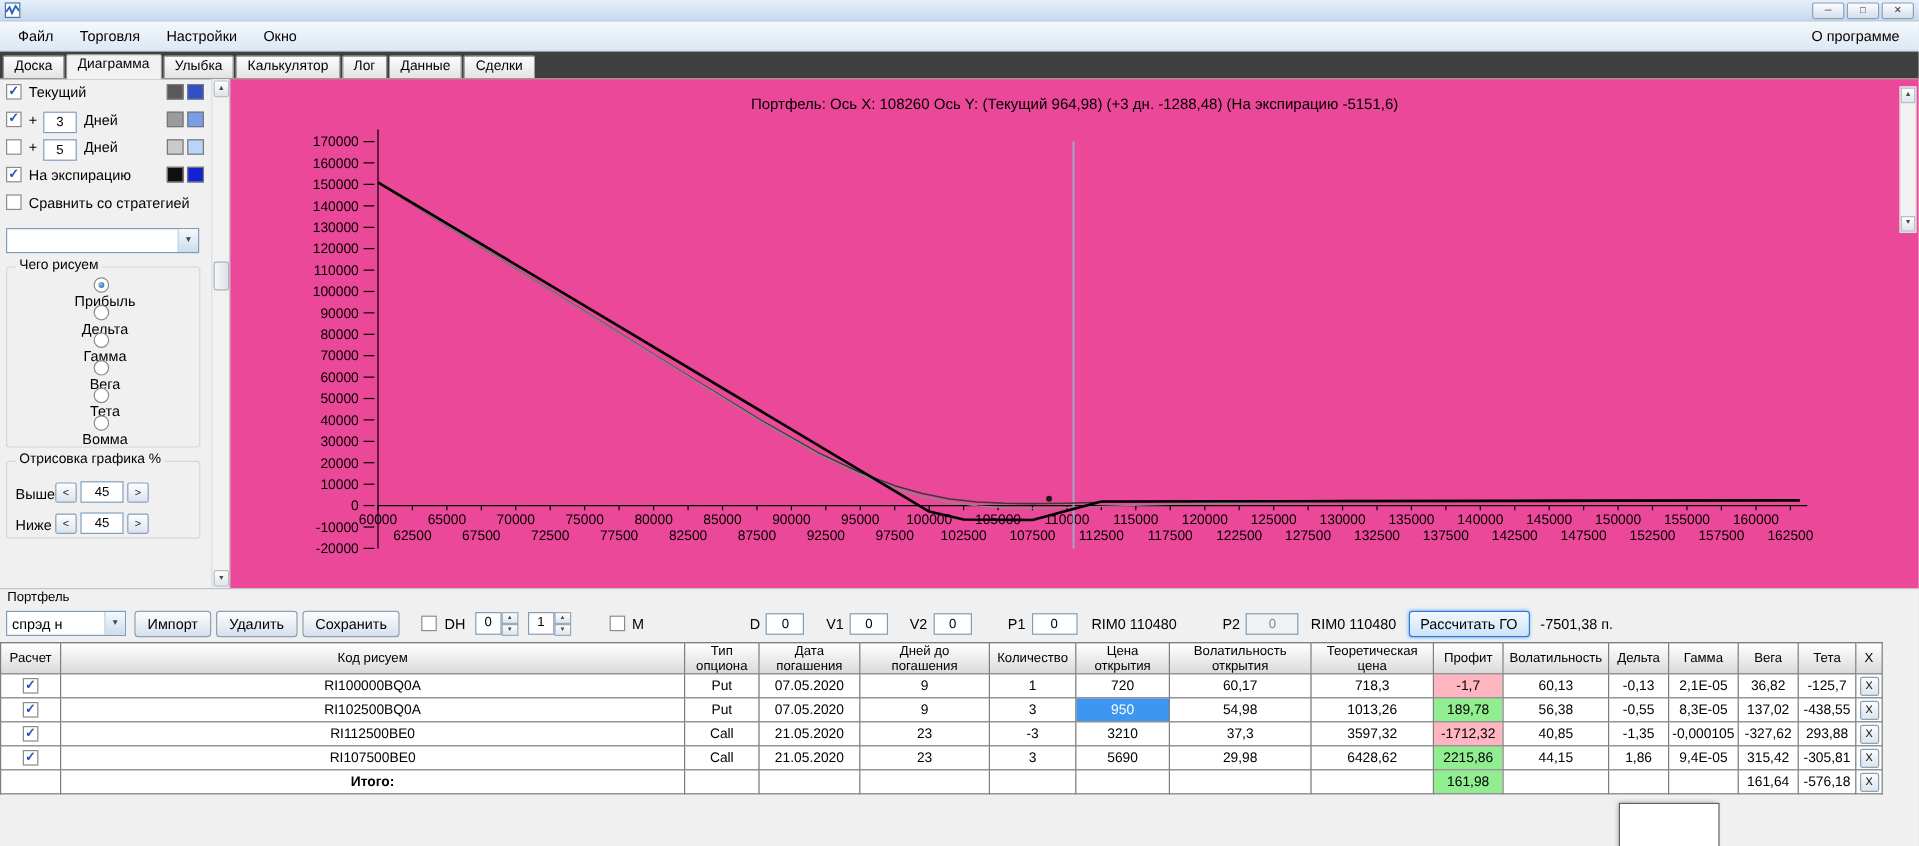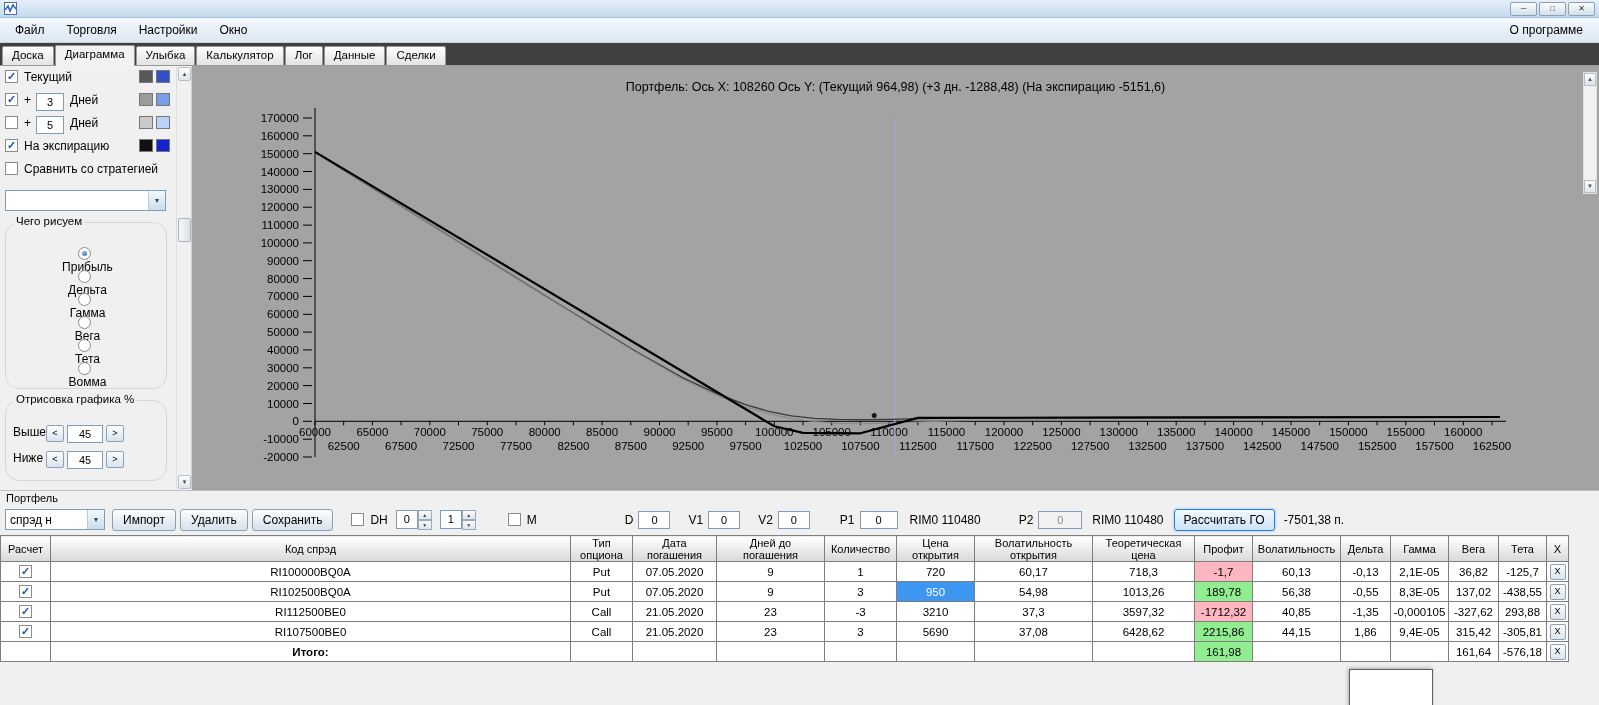--- a/index.html
+++ b/index.html
@@ -41,48 +41,48 @@
   .swatches { margin-left:auto; display:flex; gap:3px; margin-right:6px; }
   .swatch { width:14px; height:13px; border:1px solid #777; }
   .num-input { width:28px; height:18px; border:1px solid #7f9db9; background:#fff; text-align:center;
                font-size:11px; margin-left:5px; font-family:"Liberation Sans",sans-serif; }
   .combo { height:21px; border:1px solid #7f9db9; background:#fff; display:flex; align-items:center;
            padding-left:4px; }
   .combo-arrow { margin-left:auto; width:17px; align-self:stretch; border-left:1px solid #b9cbdc;
                  background:linear-gradient(#f4f9fd,#cbdded); display:flex; align-items:center;
                  justify-content:center; font-size:7px; color:#3c4a58; }
   .strategy-combo { margin:5px 10px 0 0; }
-  .groupbox { border:1px solid #d6d6d6; border-radius:14px; margin:11px 9px 0 0; padding:24px 4px 3px 7px;
+  .groupbox { border:1px solid #d6d6d6; border-radius:3px; margin:11px 9px 0 0; padding:8px 4px 3px 7px;
               position:relative; }
   .groupbox-title { position:absolute; top:-8px; left:7px; background:#f0f0f0; padding:0 3px;
                     font-size:11.5px; white-space:nowrap; }
   .radio-row { display:flex; align-items:center; height:23px;flex-direction:column; }
   .radio { width:13px; height:13px; border:1px solid #8b8b8b; border-radius:50%; background:#fff;
            margin-right:7px; flex:none; position:relative; }
   .radio.sel::after { content:""; position:absolute; inset:3px; border-radius:50%;
                       background:radial-gradient(circle at 35% 35%,#8cc0ee,#2a5d9e); }
-  .spin-row { display:flex; align-items:flex-start; height:26px; }
+  .spin-row { display:flex; align-items:flex-end; height:26px; }
   .spin-row .rg-label { width:33px; }
   .sq-btn { width:18px; height:17px; border:1px solid #8da0b5; border-radius:2px;
             background:linear-gradient(#fefefe,#d8e3ef); font-size:9px; text-align:center;
             line-height:15px; margin-right:3px; }
   .rg-val { width:36px; height:18px; border:1px solid #7f9db9; background:#fff; text-align:center;
             font-size:11px; margin-right:3px; font-family:"Liberation Sans",sans-serif; }
 
   
   .vscroll { width:15px; flex:none; background:#f1f1f1; border-left:1px solid #dedede; position:relative; }
   .vs-btn { position:absolute; left:1px; width:13px; height:14px; border:1px solid #b5bfc9; border-radius:2px;
             background:linear-gradient(#fefefe,#dde4eb); font-size:6px; color:#4a4a4a; text-align:center;
             line-height:12px; }
   .vs-up { top:1px; } .vs-down { bottom:1px; }
   .vs-thumb { position:absolute; left:1px; width:13px; height:24px; top:152px; border:1px solid #a8b2bc;
               border-radius:2px; background:linear-gradient(90deg,#f7f7f7,#dce2e9); }
 
   
-  .chart-area { flex:1; background:#a3a3a3; border-left:1px solid #cfcfcf; position:relative; overflow:hidden; }
+  .chart-area { flex:1; background:#ec4899; border-left:1px solid #cfcfcf; position:relative; overflow:hidden; }
   .chart-title { text-align:center; padding-top:14px; font-size:12.5px; }
   #chart-svg { position:absolute; top:28px; left:0; }
   #chart-svg text { font-family:"Liberation Sans",sans-serif; fill:#000; }
   .chart-scroll { position:absolute; right:2px; top:6px; width:14px; height:122px; background:#f1f1f1;
                   border:1px solid #e0e0e0; }
   .cs-btn { position:absolute; left:0; width:12px; height:13px; border:1px solid #b5bfc9;
             background:linear-gradient(#fefefe,#dde4eb); font-size:6px; color:#4a4a4a;
             text-align:center; line-height:11px; }
   .cs-up { top:0; } .cs-down { bottom:0; }
 
@@ -486,21 +486,21 @@
         <col style="width:88px">
         <col style="width:50px">
       <col style="width:58px">
         <col style="width:50px">
         <col style="width:48px">
         <col style="width:22px">
     </colgroup>
     <thead>
         <tr id="grid-head">
           <th>Расчет</th>
-          <th>Код спрэд</th>
+          <th>Код рисуем</th>
           <th>Тип
 опциона</th>
           <th>Дата
 погашения</th>
           <th>Дней до
 погашения</th>
           <th>Количество</th>
           <th>Цена
 открытия</th>
           <th>Волатильность
@@ -572,21 +572,21 @@
           <td><button class="xbtn">X</button></td>
         </tr>
         <tr>
           <td class="c-check"><span class="cb checked"></span></td>
           <td>RI107500BE0</td>
           <td>Call</td>
           <td>21.05.2020</td>
           <td>23</td>
           <td>3</td>
           <td>5690</td>
-          <td>37,08</td>
+          <td>29,98</td>
           <td>6428,62</td>
           <td class="p-pos">2215,86</td>
           <td>44,15</td>
           <td>1,86</td>
           <td>9,4E-05</td>
           <td>315,42</td>
           <td>-305,81</td>
           <td><button class="xbtn">X</button></td>
         </tr>
         <tr>

